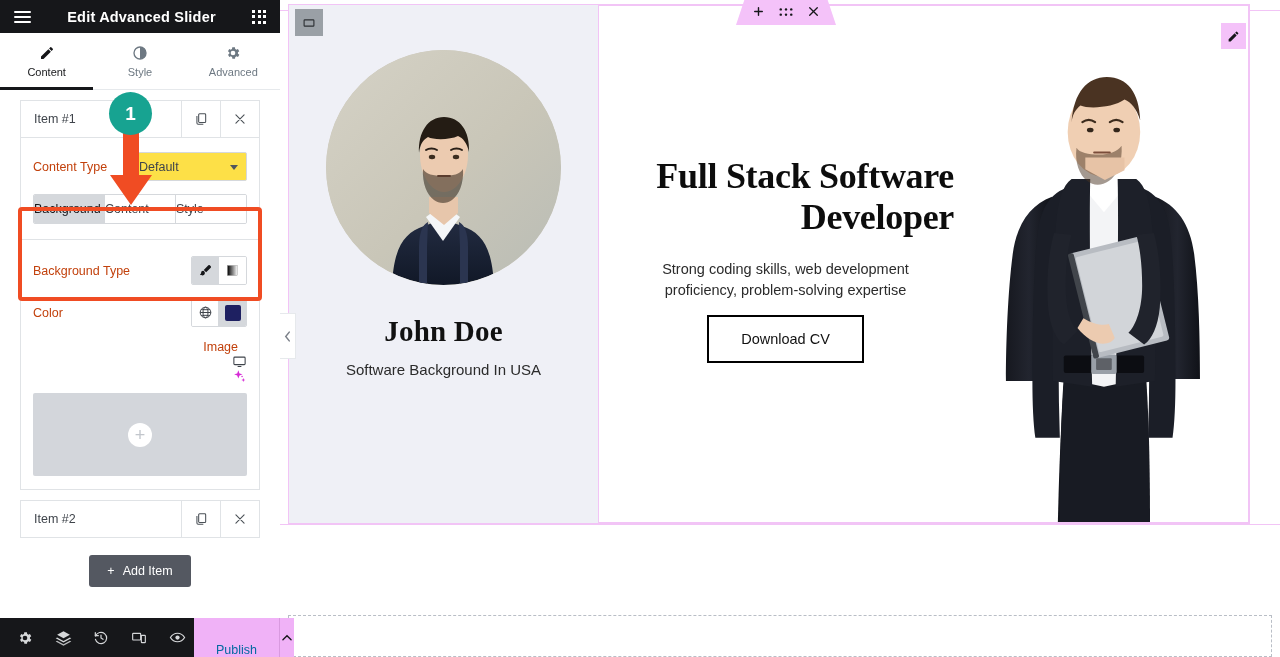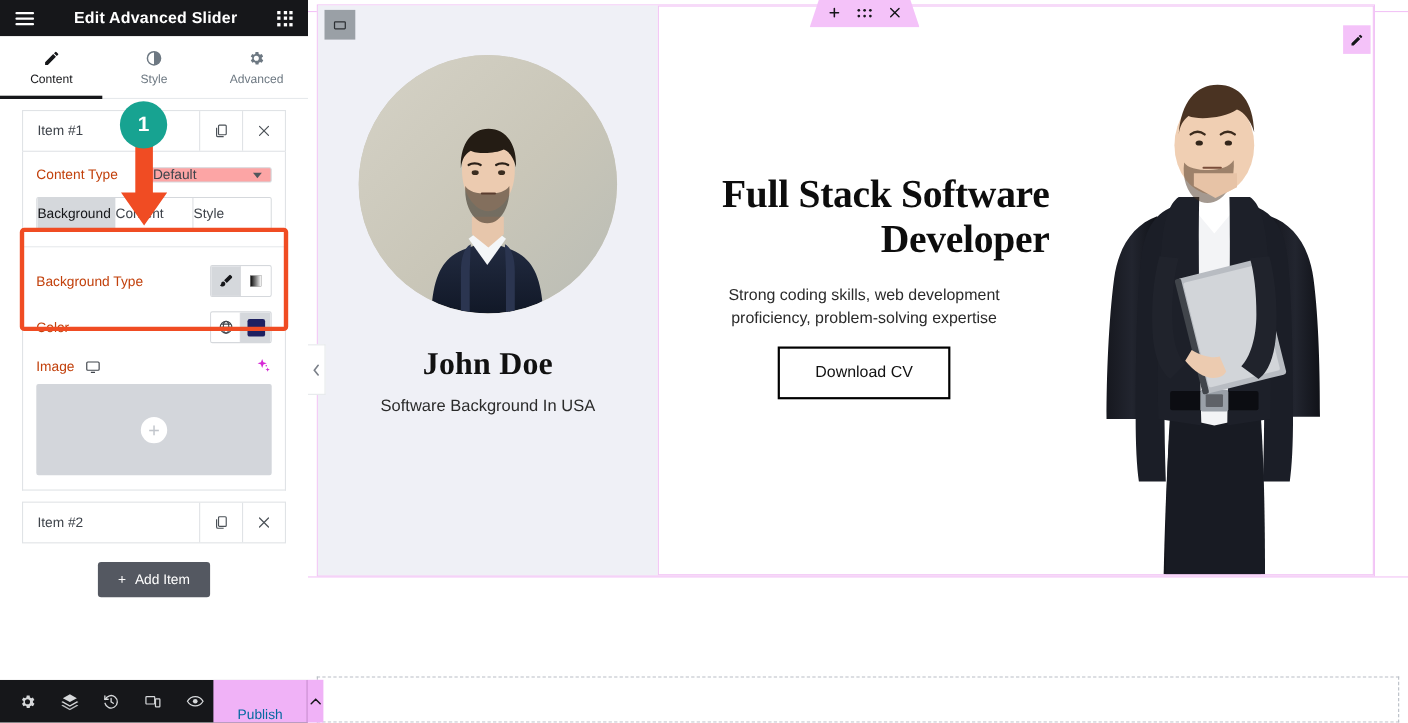--- a/index.html
+++ b/index.html
@@ -64,22 +64,22 @@
     width: 39px; display: flex; align-items: center; justify-content: center;
     border-left: 1px solid #e0e3e6; cursor: pointer; color: #4b5157;
   }
   .rep-body {
     border: 1px solid #e0e3e6; border-top: none; padding: 14px 12px 13px 12px;
     background: #fff;
   }
   .ctl-row { display: flex; align-items: center; margin-bottom: 13px; }
   .ctl-label { font-size: 12.5px; color: #c2410c; flex: 1; }
   .select-wrap {
-    position: relative; width: 118px; height: 14px;
-    border: 1px solid #d5d8dc; background: #fca5a5; border-radius: 2px;
+    position: relative; width: 118px; height: 29px;
+    border: 1px solid #d5d8dc; background: #fde047; border-radius: 2px;
     display: flex; align-items: center; padding: 0 22px 0 9px;
     font-size: 12.5px; color: #3f444b; cursor: pointer;
   }
   .select-wrap .arw {
     position: absolute; right: 8px; top: 50%; margin-top: -2px;
     width: 0; height: 0; border-left: 4.5px solid transparent;
     border-right: 4.5px solid transparent; border-top: 5px solid #50565c;
   }
   .tab-group { display: flex; border: 1px solid #d5d8dc; border-radius: 2px; overflow: hidden; margin-bottom: 2px;}
   .tab-group .tg {
@@ -93,21 +93,21 @@
   .choice {
     width: 27px; height: 27px; display: flex; align-items: center; justify-content: center;
     background: #fff; cursor: pointer; border-right: 1px solid #d5d8dc;
   }
   .choice:last-child { border-right: none; }
   .choice.active { background: #d5d8dc; }
 
   .swatch-box { width: 27px; height: 27px; display:flex; align-items:center; justify-content:center; background:#d5d8dc; cursor:pointer;}
   .swatch { width: 16px; height: 16px; border-radius: 2px; }
 
-  .img-row { display: flex; align-items: center; margin-bottom: 8px; }
+  .img-row { display: flex; align-items: flex-end; margin-bottom: 8px; flex-direction: column; }
   .img-row .ctl-label { flex: none; margin-right: 9px; }
   .media-box {
     height: 83px; background: #d3d6db; display: flex; align-items: center;
     justify-content: center; cursor: pointer; border-radius: 2px;
   }
   .plus-circle {
     width: 24px; height: 24px; border-radius: 50%; background: #fff;
     display: flex; align-items: center; justify-content: center;
     color: #c2c6cc; font-size: 18px; line-height: 1;
   }

